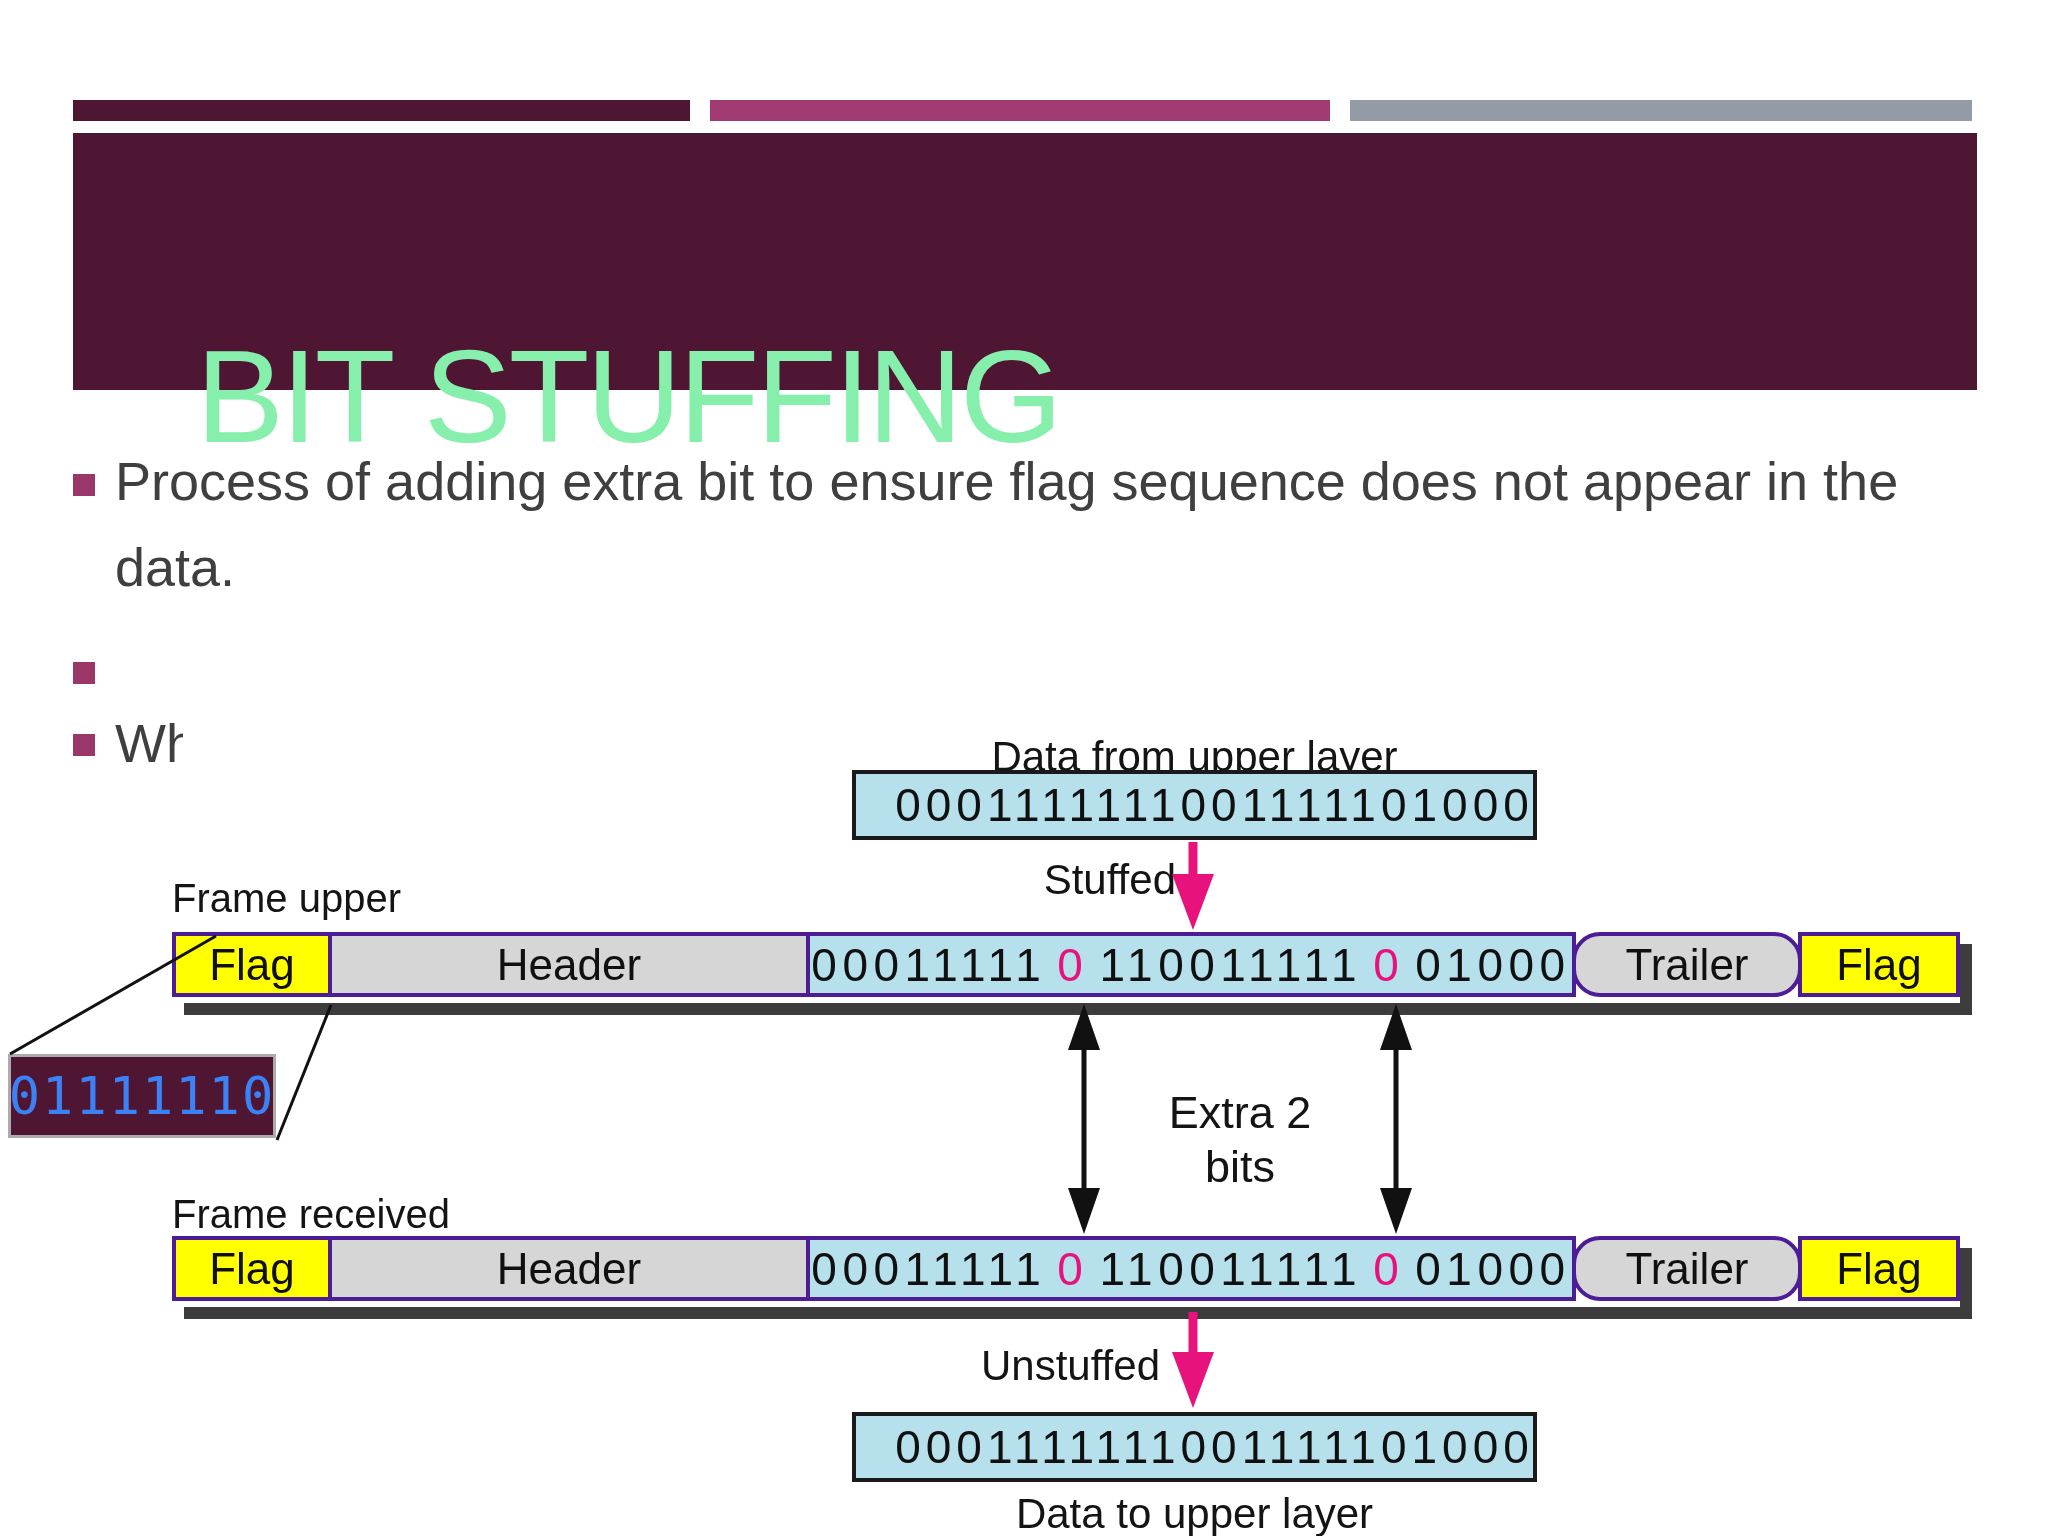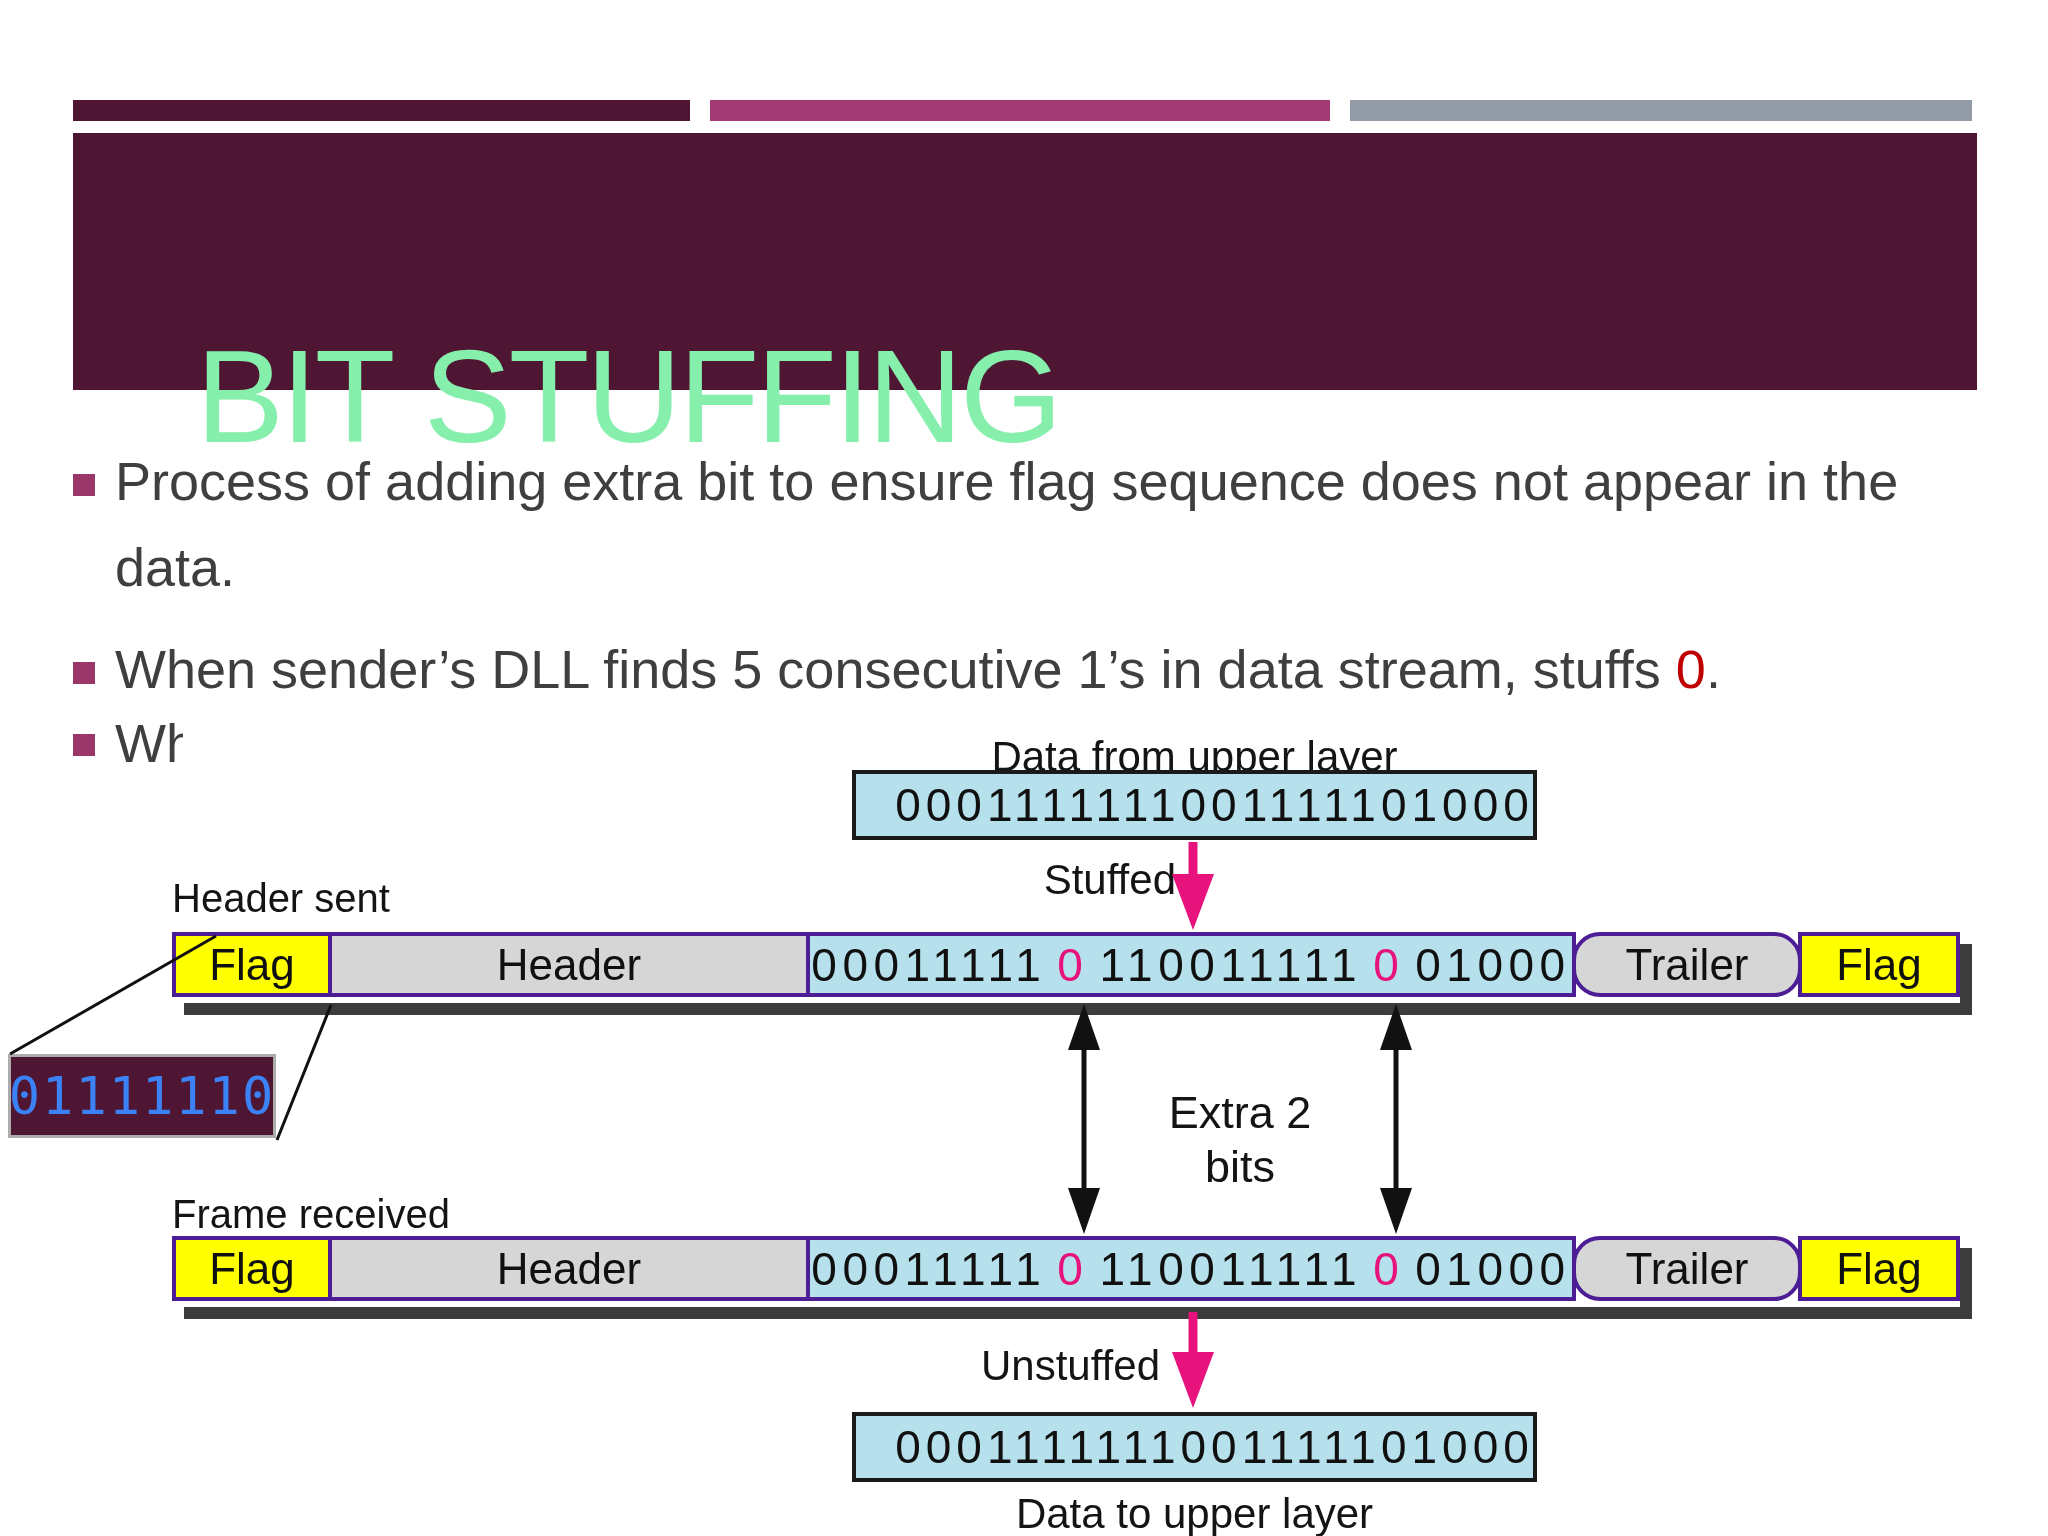--- a/index.html
+++ b/index.html
@@ -56,31 +56,30 @@
 
   <div class="banner">
     <div class="title">BIT STUFFING</div>
   </div>
 
   <div class="sq" style="left:73px;top:474px;"></div>
   <div class="btext" style="left:115px;top:452px;">Process of adding extra bit to ensure flag sequence does not appear in the</div>
   <div class="btext" style="left:115px;top:538px;">data.</div>
 
   <div class="sq" style="left:73px;top:662px;"></div>
-  <div class="btext" style="left:115px;top:640px;"><span>When sender’s DLL finds 5 consecutive 1’s in data stream, stuffs </span><span class="redzero">0</span><span>.</span></div>
 
   <div class="sq" style="left:73px;top:734px;"></div>
   <div class="clipWh"><span>Wh</span></div>
 
   <div class="dlabel center" style="left:852px;top:712px;width:685px;margin-top:21px;">Data from upper layer</div>
   <div class="bitbox" style="left:852px;top:770px;">0001111111001111101000</div>
 
   <div class="dlabel rightal" style="left:876px;top:856px;width:300px;">Stuffed</div>
 
-  <div class="dlabel" style="left:172px;top:876px;font-size:40px;">Header sent</div>
+  <div class="dlabel" style="left:172px;top:876px;font-size:40px;">Frame upper</div>
   <div class="framerow" style="top:932px;">
     <div class="cell cFlag">Flag</div>
     <div class="cell cHeader">Header</div>
     <div class="cell cData">
         <span>00011111</span>
         <span class="pinkbit">0</span>
         <span>110011111</span>
         <span class="pinkbit">0</span>
         <span>01000</span>
       </div>

